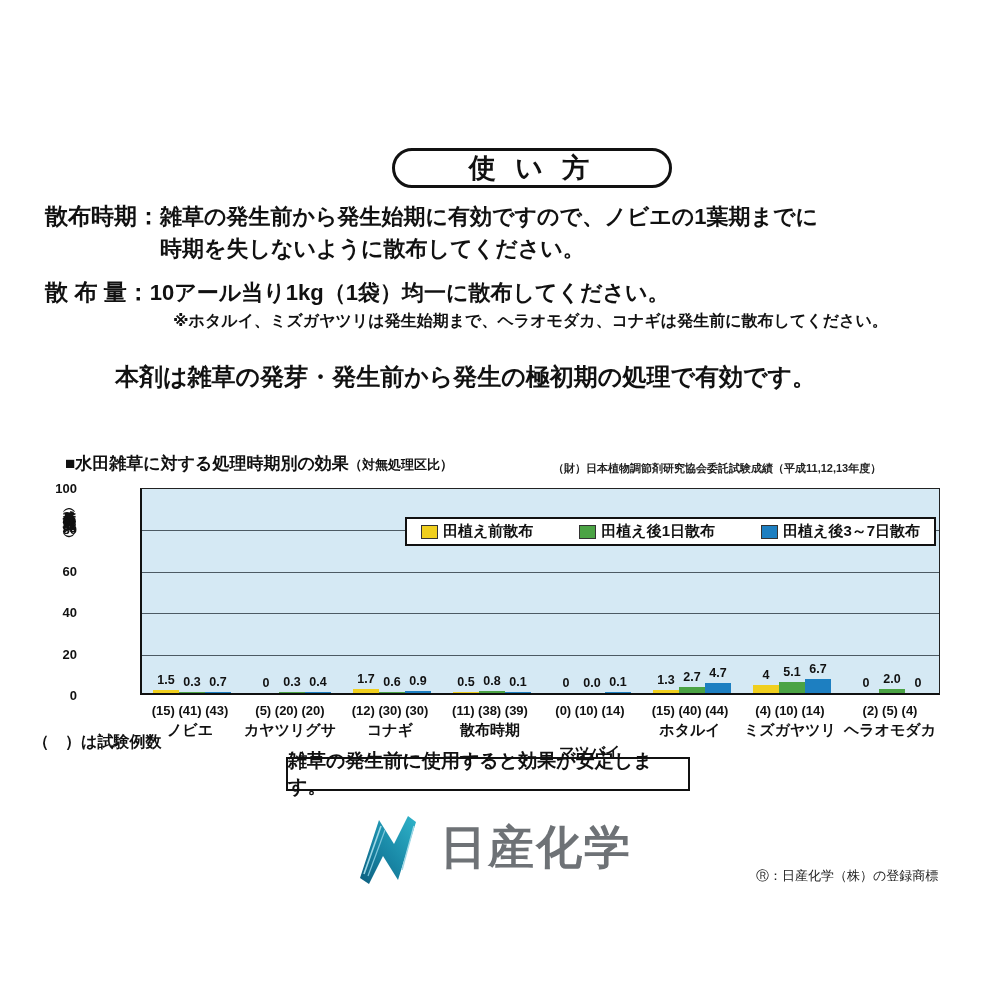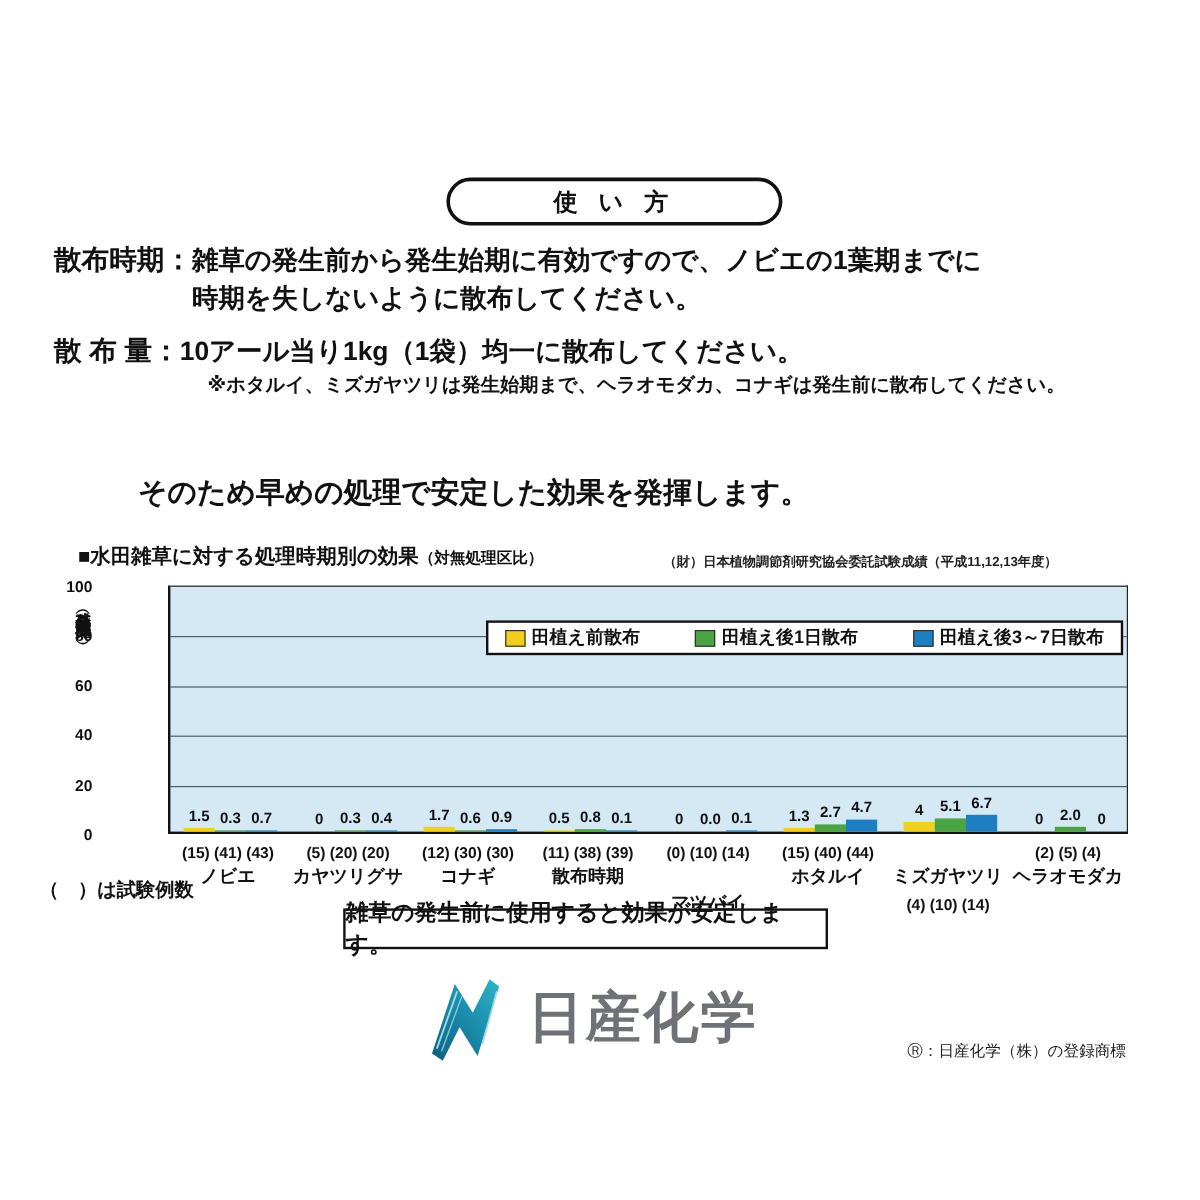--- a/index.html
+++ b/index.html
@@ -1,22 +1,22 @@
 <!DOCTYPE html>
 <html><head>
 <meta charset="utf-8">
 <style>
   * { margin:0; padding:0; box-sizing:border-box; }
   html,body { width:1000px; height:1000px; background:#ffffff; font-family:"Liberation Sans","DejaVu Sans",sans-serif; color:#111; }
   .abs { position:absolute; }
 
   
-  #usage-title-box{ left:372px; top:148px; width:280px; height:40px; border:3px solid #111;
+  #usage-title-box{ left:392px; top:148px; width:280px; height:40px; border:3px solid #111;
     border-radius:20px; display:flex; align-items:center; justify-content:center;
-    font-size:20px; font-weight:800; letter-spacing:6px; }
+    font-size:27px; font-weight:800; letter-spacing:6px; }
 
   
   .section-row{ display:flex; align-items:flex-start; }
   .sec-label{ font-size:23px; font-weight:900; white-space:nowrap; }
   .sec-body{ font-size:22px; font-weight:700; line-height:32px; }
   #spray-timing{ left:45px; top:201px; width:910px; }
   #spray-amount{ left:45px; top:277px; width:910px; }
   #spray-amount-note{ left:173px; top:311px; width:790px; font-size:16px; font-weight:700; }
 
   #statement{ left:115px; top:360px; width:800px; font-size:24px; font-weight:800; line-height:34px; }
@@ -74,22 +74,21 @@
 </div>
 
 <div class="abs section-row" id="spray-amount">
   <span class="sec-label">散 布 量</span>
   <span class="sec-label">：</span>
   <span class="sec-body">10アール当り1kg（1袋）均一に散布してください。</span>
 </div>
 <div class="abs" id="spray-amount-note">※ホタルイ、ミズガヤツリは発生始期まで、ヘラオモダカ、コナギは発生前に散布してください。</div>
 
 <div class="abs" id="statement">
-  <br>
-  <span>そのため早めの処理で安定した効果を発揮します。</span>
+  <span>本剤は雑草の発芽・発生前から発生の極初期の処理で有効です。</span><br>
 </div>
 
 <div class="abs" id="chart-title">
   <span>■水田雑草に対する処理時期別の効果</span><span class="sub">（対無処理区比）</span>
 </div>
 <div class="abs" id="chart-source">（財）日本植物調節剤研究協会委託試験成績（平成11,12,13年度）</div>
 
 <div class="abs" id="y-axis-label">残草量（対無処理区比％）</div>
 
 <div class="abs" id="plot">
@@ -196,21 +195,21 @@
     <div class="trials-row" style="left: 240px;">(5) (20) (20)</div>
     <div class="category-label" style="left: 240px;">カヤツリグサ</div>
     <div class="trials-row" style="left: 340px;">(12) (30) (30)</div>
     <div class="category-label" style="left: 340px;">コナギ</div>
     <div class="trials-row" style="left: 440px;">(11) (38) (39)</div>
     <div class="category-label" style="left: 440px;">散布時期</div>
     <div class="trials-row" style="left: 540px;">(0) (10) (14)</div>
     <div class="category-label" style="left: 540px; margin-top: 22px;">マツバイ</div>
     <div class="trials-row" style="left: 640px;">(15) (40) (44)</div>
     <div class="category-label" style="left: 640px;">ホタルイ</div>
-    <div class="trials-row" style="left: 740px; margin-top: 43px;">(4) (10) (14)</div>
+    <div class="trials-row" style="left: 740px;">(4) (10) (14)</div>
     <div class="category-label" style="left: 740px;">ミズガヤツリ</div>
     <div class="trials-row" style="left: 840px;">(2) (5) (4)</div>
     <div class="category-label" style="left: 840px;">ヘラオモダカ</div>
   </div>
 <div class="abs" id="trials-note">（　）は試験例数</div>
 
 <div class="abs" id="conclusion-box">
   <span>雑草の発生前に使用すると効果が安定します。</span>
 </div>
 

